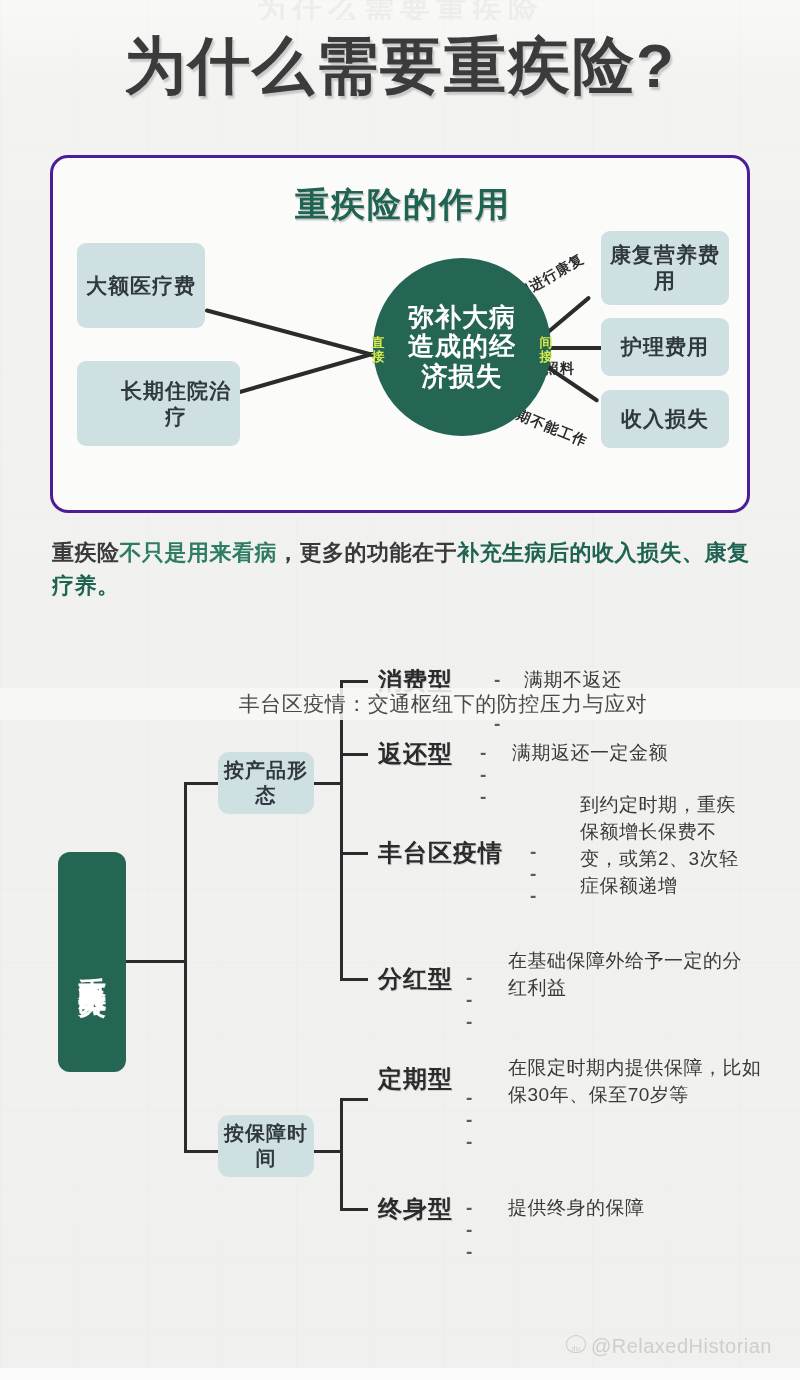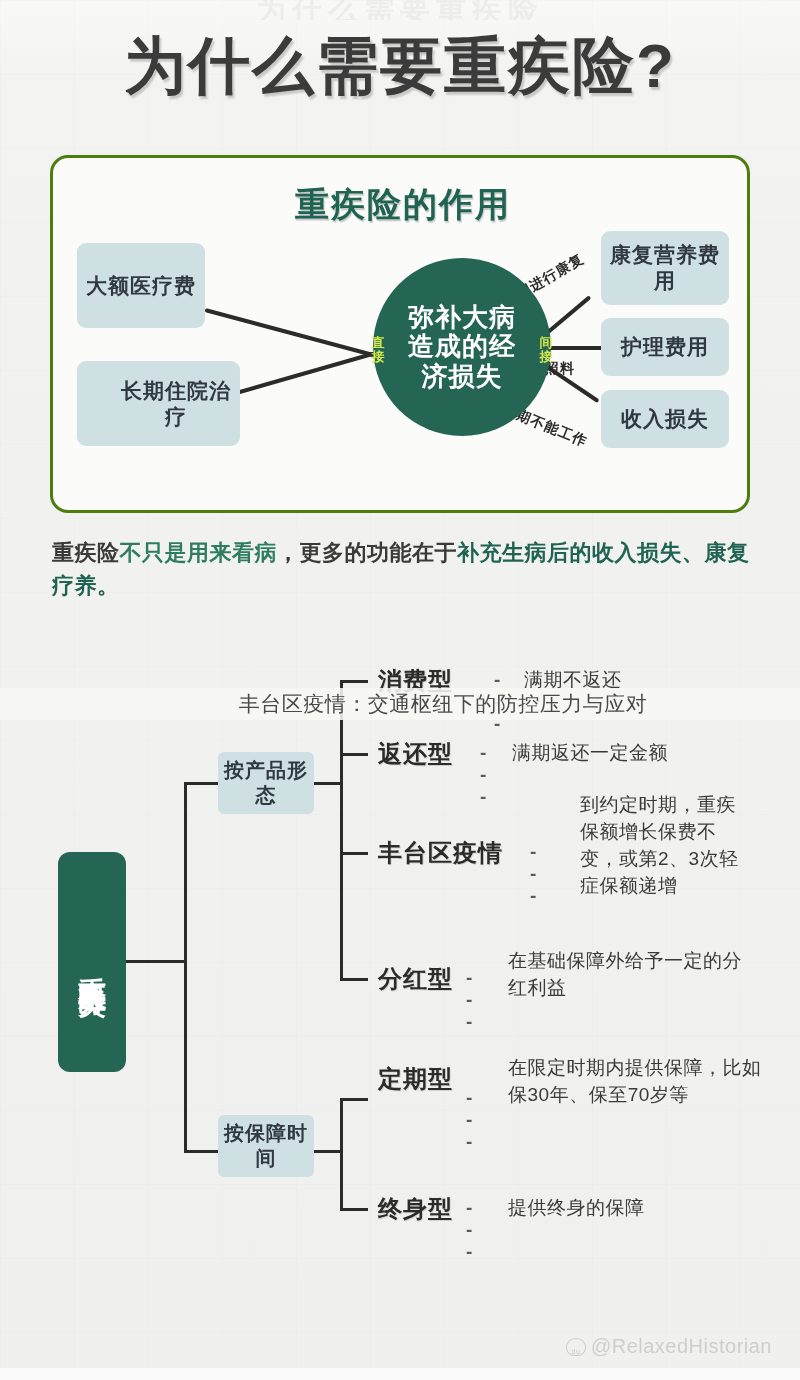--- a/index.html
+++ b/index.html
@@ -38,21 +38,21 @@
     position:absolute;left:0;top:24px;width:800px;
     text-align:center;
     font-size:62px;font-weight:bold;color:#3b3b3b;
     letter-spacing:2px;
     text-shadow:2px 3px 2px rgba(0,0,0,.18);
   }
 
   
   .card{
     position:absolute;left:50px;top:155px;width:700px;height:358px;
-    background:#fbfbfa;border:3px solid #4d7c0f;border-radius:18px;
+    background:#fbfbfa;border:3px solid #4c1d95;border-radius:18px;
     box-sizing:border-box;
   }
   .card-title{
     position:absolute;left:0;top:24px;width:700px;text-align:center;
     font-size:34px;font-weight:bold;color:#1f6352;letter-spacing:2px;
     text-shadow:1px 2px 1px rgba(0,0,0,.2);
   }
 
   
   .hub{
@@ -107,21 +107,21 @@
   .root-node{
     position:absolute;left:58px;top:212px;width:68px;height:220px;
     background:#256554;border-radius:12px;
     display:flex;align-items:center;justify-content:center;
   }
   .root-text{
     color:#fff;font-size:28px;font-weight:bold;letter-spacing:3px;
     writing-mode:vertical-rl;text-orientation:upright;line-height:1.12;
   }
   .branch-node{
-    position:absolute;background:#cfe0e3;border-radius:6px;
+    position:absolute;background:#cfe0e3;border-radius:11px;
     display:flex;align-items:center;justify-content:center;
     color:#303840;font-size:20px;font-weight:bold;line-height:1.25;
     text-align:center;letter-spacing:1px;
   }
   .bn-1{left:218px;top:112px;width:96px;height:62px;}
   .bn-2{left:218px;top:475px;width:96px;height:62px;}
 
   .tline{position:absolute;background:#2b2b2b;}
   .tline.h{height:3px;}
   .tline.v{width:3px;}
@@ -146,21 +146,21 @@
   }
   .overlay-text{
     position:absolute;left:0;top:688px;width:800px;height:32px;
     display:flex;align-items:center;justify-content:center;
     font-size:21px;color:#4a4a4a;letter-spacing:.5px;white-space:nowrap;padding-left:43px;
   }
 
   
   .watermark{
     position:absolute;right:28px;bottom:22px;
-    display:flex;align-items:center;gap:5px;
+    display:flex;align-items:flex-start;gap:5px;
     color:rgba(120,120,120,.28);font-size:20px;letter-spacing:.5px;
   }
   .paw{
     width:20px;height:18px;position:relative;display:inline-block;
     border:1.5px solid rgba(120,120,120,.3);border-radius:50% 50% 45% 45%;
     box-sizing:border-box;
   }
   .paw:after{
     content:"du";position:absolute;left:0;right:0;bottom:0px;
     font-size:7px;text-align:center;color:rgba(120,120,120,.32);

